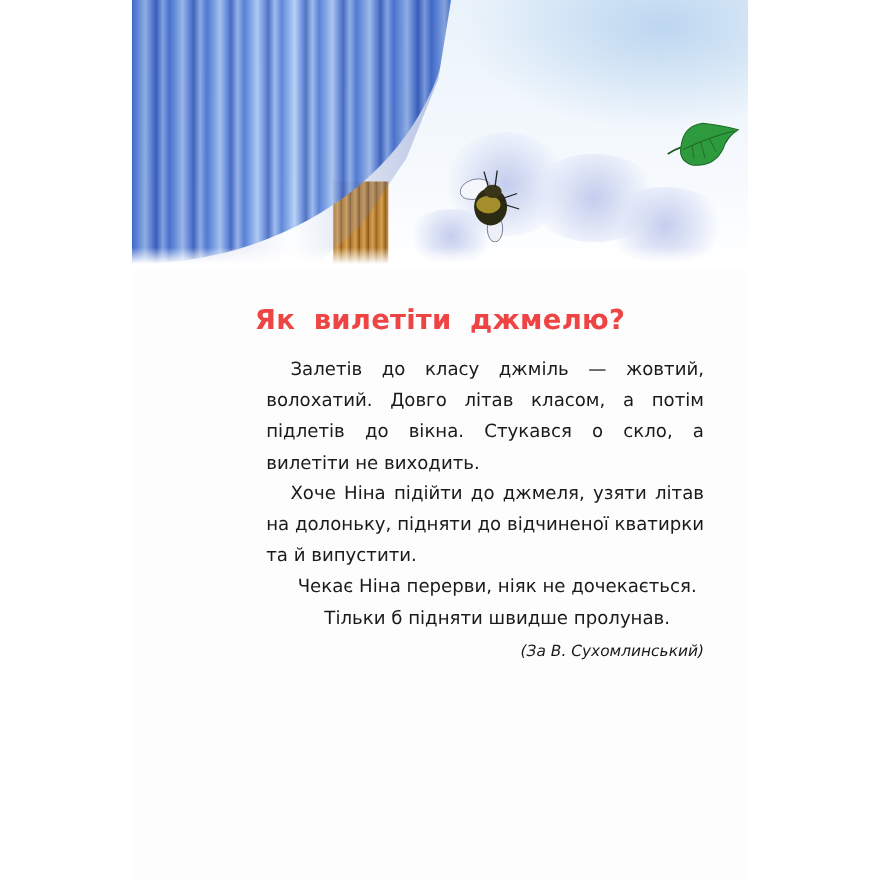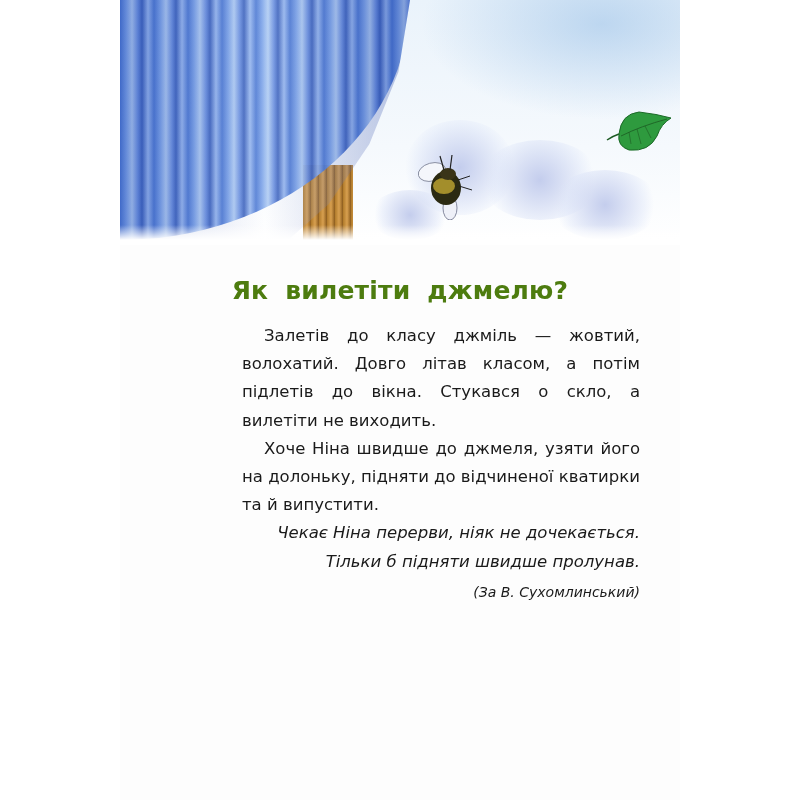--- a/index.html
+++ b/index.html
@@ -51,29 +51,29 @@
     position: absolute; left: 485px; top: 110px; width: 70px; height: 45px; z-index: 3;
   }
   .snow-edge {
     position: absolute; left: 0; top: 225px; width: 560px; height: 25px;
     background: linear-gradient(180deg, rgba(255,255,255,0), #ffffff 60%);
     z-index: 2;
   }
   .title {
     position: absolute; left: 0; top: 276px; width: 560px; text-align: center;
     font-family: "DejaVu Sans", sans-serif; font-weight: bold; font-size: 25px;
-    color: #4d7c0f; word-spacing: 8px; letter-spacing: 0.2px;
+    color: #ef4444; word-spacing: 8px; letter-spacing: 0.2px;
   }
   .text {
     position: absolute; left: 122px; top: 322px; width: 398px;
     font-family: "DejaVu Sans", sans-serif; font-size: 16.5px; line-height: 28.2px;
     color: #1a1a1a;
   }
   .text p { margin: 0; text-align: justify; text-indent: 22px; }
-  .text p.short { text-align: right; font-style: italic; }
+  .text p.short { text-align: center; }
   .attribution {
     text-align: right !important; font-style: italic; font-size: 14px; text-indent: 0 !important;
     margin-top: 2px !important; padding-right: 0;
   }
 </style>
 </head>
 <body>
 
 <div class="page">
   <div class="illustration">
@@ -107,18 +107,18 @@
       <path d="M24 22 L26 34 M32 19 L36 34 M40 16 L46 28" stroke="#1c5a22" stroke-width="0.6" fill="none"></path>
     </svg>
 
     <div class="snow-edge"></div>
   </div>
 
   <div class="title">Як  вилетіти  джмелю?</div>
 
   <div class="text">
     <p>Залетів до класу джміль — жовтий, волохатий. Довго літав класом, а потім підлетів до вікна. Стукався о скло, а вилетіти не виходить.</p>
-    <p>Хоче Ніна швидше до джмеля, узяти його на долоньку, підняти до відчиненої кватирки та й випустити.</p>
+    <p>Хоче Ніна підійти до джмеля, узяти літав на долоньку, підняти до відчиненої кватирки та й випустити.</p>
     <p class="short">Чекає Ніна перерви, ніяк не дочекається.</p>
     <p class="short">Тільки б підняти швидше пролунав.</p>
     <p class="attribution">(За В. Сухомлинський)</p>
   </div>
 </div>
 
 </body></html>

